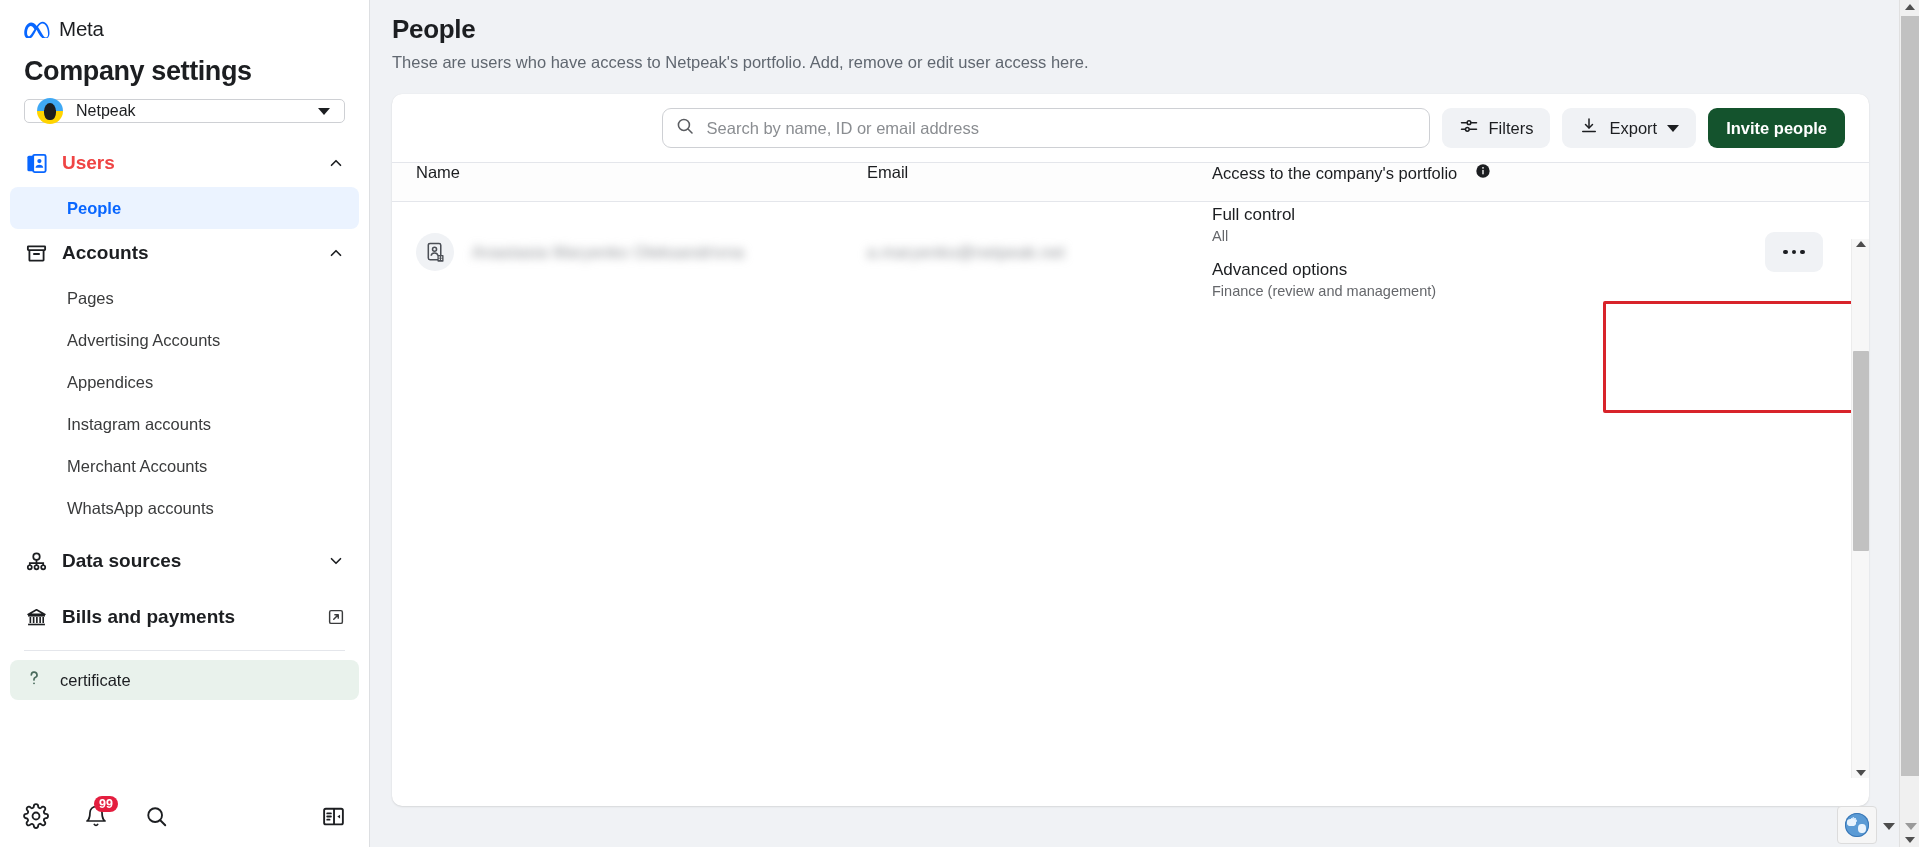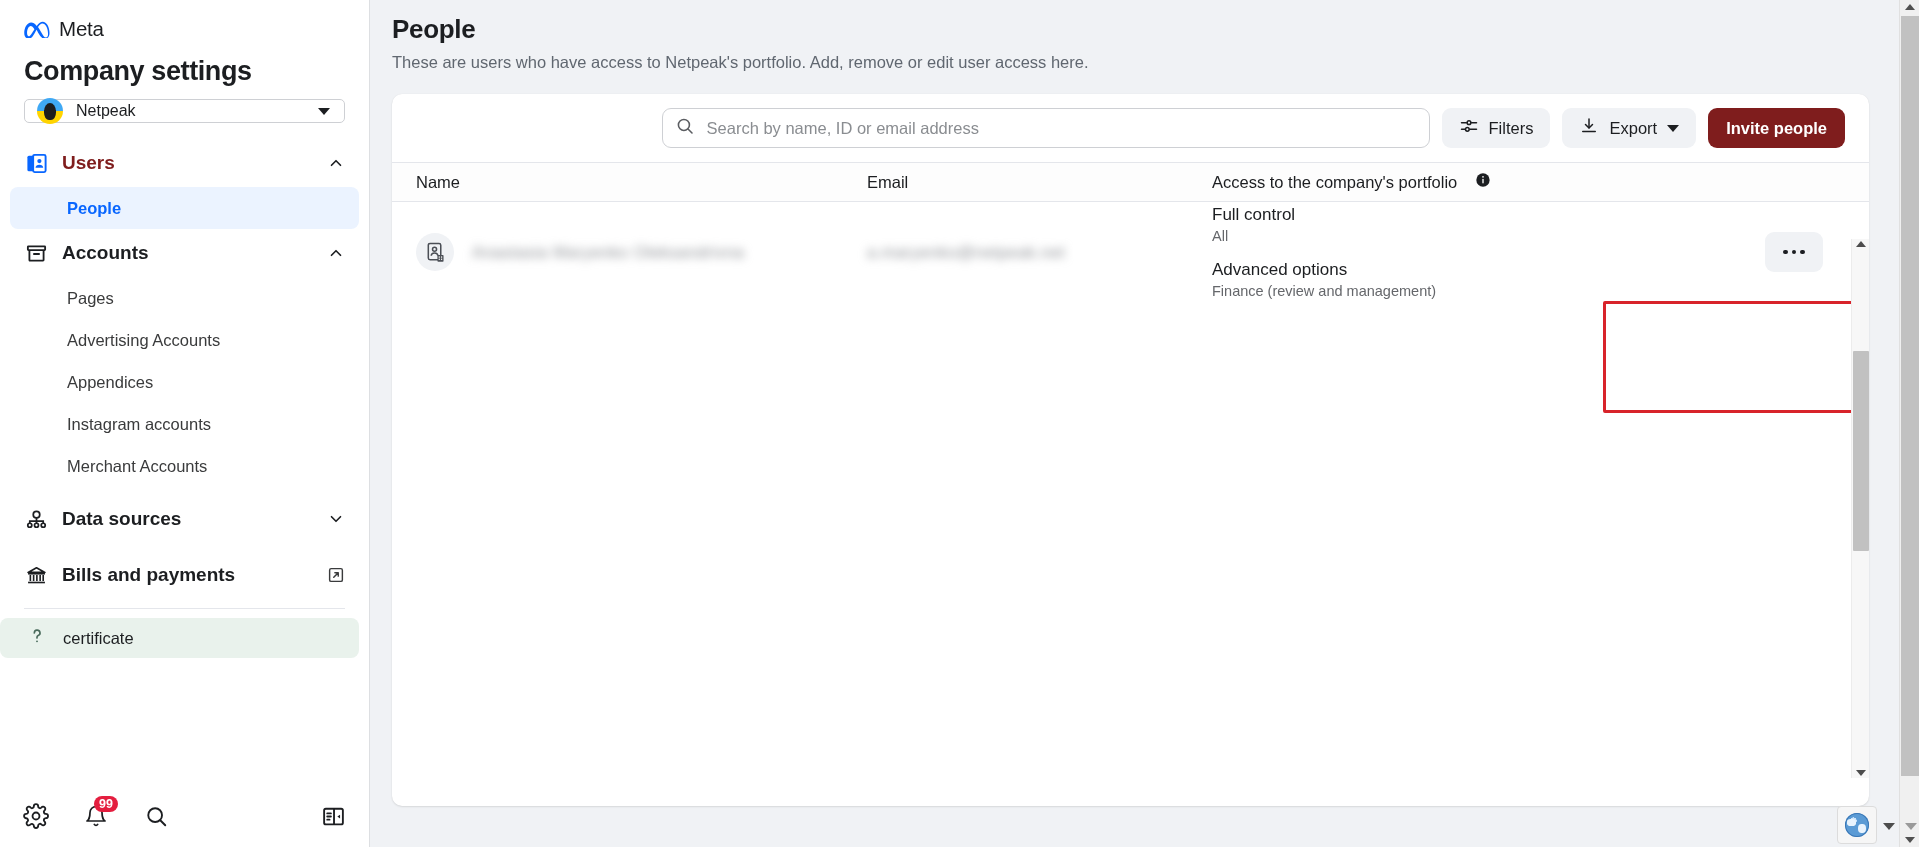--- a/index.html
+++ b/index.html
@@ -45,33 +45,33 @@
   .caret { width: 0; height: 0; border-left: 6px solid transparent; border-right: 6px solid transparent;
            border-top: 7px solid #1c1e21; }
 
   .nav { margin-top: 16px; flex: 1; overflow: hidden; }
   .nav-group-head {
     display: flex; align-items: center; gap: 14px;
     height: 48px; padding: 0 24px; cursor: pointer;
   }
   .nav-group-head .ico { width: 24px; height: 24px; flex: 0 0 24px; display: flex; align-items: center; justify-content: center;}
   .nav-group-head .lbl { font-size: 19px; font-weight: 600; color: #1c1e21; flex: 1; }
-  .nav-group-head.active .lbl { color: #7f1d1d; }
+  .nav-group-head.active .lbl { color: #ef4444; }
   .nav-group-head .chev { width: 18px; height: 18px; flex: 0 0 18px; }
   .nav-sub {
     display: flex; align-items: center; height: 42px; padding: 0 24px 0 57px;
     font-size: 16.5px; color: #3a3b3c; cursor: pointer; border-radius: 8px;
     margin: 0 10px; width: calc(100% - 20px);
   }
   .nav-sub.selected { background: #ebf3ff; color: #0866ff; font-weight: 700; }
 
   .sb-divider { height: 1px; background: #e4e6eb; margin: 9px 24px 0 24px; }
   .cert-row {
-    margin: 9px 10px 0 0; height: 40px; display: flex; align-items: center; gap: 16px;
-    padding: 0 27px; background: #e9f2ec; border-radius: 8px; cursor: pointer;
+    margin: 9px 10px 0 10px; height: 40px; display: flex; align-items: center; gap: 16px;
+    padding: 0 14px; background: #e9f2ec; border-radius: 8px; cursor: pointer;
   }
   .cert-row .lbl { font-size: 16.5px; color: #1c1e21; }
   .sb-footer { height: 62px; display: flex; align-items: center; padding: 0 22px; gap: 32px; }
   .foot-ico { width: 28px; height: 28px; display:flex; align-items:center; justify-content:center; cursor:pointer; position: relative; }
   .badge {
     position: absolute; top: -6px; left: 12px; background: #e41e3f; color: #fff;
     font-size: 12.5px; font-weight: 700; border-radius: 10px; padding: 1px 5px; line-height: 14px;
   }
   .foot-spacer { flex: 1; }
 
@@ -100,28 +100,28 @@
     flex: 1; font-family: "Liberation Sans", sans-serif;
   }
   .search-input::placeholder { color: #8a8d91; }
   .tb-btn {
     height: 40px; border-radius: 9px; background: #f0f2f5; border: none;
     display: flex; align-items: center; gap: 10px; padding: 0 17px; cursor: pointer;
     font-size: 16.5px; color: #1c1e21; font-family: "Liberation Sans", sans-serif;
   }
   .tb-btn .dn { width:0;height:0;border-left:6px solid transparent;border-right:6px solid transparent;border-top:7px solid #1c1e21; }
   .invite-btn {
-    height: 40px; border-radius: 9px; background: #7f1d1d; border: none;
+    height: 40px; border-radius: 9px; background: #14532d; border: none;
     padding: 1px 18px; font-size: 16.5px; font-weight: 700; color: #ffffff; cursor: pointer;
     font-family: "Liberation Sans", sans-serif;
   }
 
   .thead {
     height: 40px; border-top: 1px solid #e4e6eb; border-bottom: 1px solid #e4e6eb;
-    display: flex; align-items: center; background: #fdfdfd;
+    display: flex; align-items: flex-start; background: #fdfdfd;
   }
   .th { font-size: 16.5px; color: #1c1e21; font-weight: 400; }
   .th-name { padding-left: 24px; width: 475px; }
   .th-email { width: 345px; }
   .th-access { display: flex; align-items: center; gap: 18px; }
 
   .trow { height: 100px; display: flex; align-items: center; position: relative; }
   .cell-name { padding-left: 24px; width: 475px; display: flex; align-items: center; gap: 18px; }
   .id-avatar {
     width: 38px; height: 38px; border-radius: 50%; background: #f0f2f5;
@@ -257,20 +257,23 @@
         <span>Advertising Accounts</span>
       </div>
       <div class="nav-sub">
         <span>Appendices</span>
       </div>
       <div class="nav-sub">
         <span>Instagram accounts</span>
       </div>
       <div class="nav-sub">
         <span>Merchant Accounts</span>
+      </div>
+      <div class="nav-sub">
+        <span>WhatsApp accounts</span>
       </div>
 
       <div class="nav-group-head" style="margin-top:8px">
         <span class="ico">
           <svg width="23" height="23" viewBox="0 0 24 24" fill="none" stroke="#1c1e21" stroke-width="1.8">
             <circle cx="12" cy="7" r="3.4"></circle>
             <circle cx="5" cy="18" r="2.1"></circle>
             <circle cx="12" cy="18" r="2.1"></circle>
             <circle cx="19" cy="18" r="2.1"></circle>
             <path d="M12 10.4v5.5M5 15.9v-2.3h14v2.3"></path>

